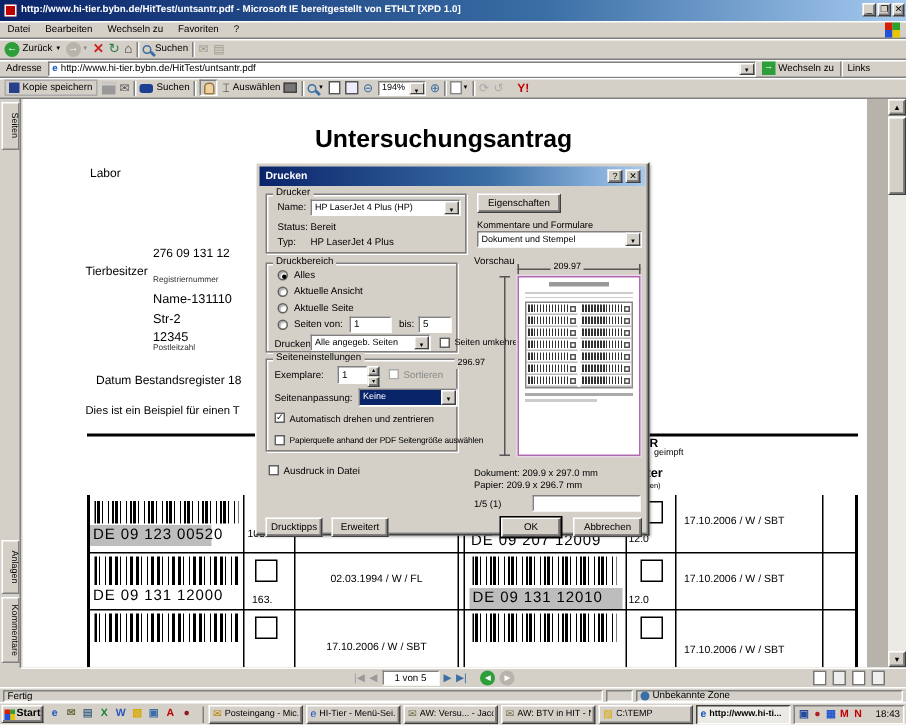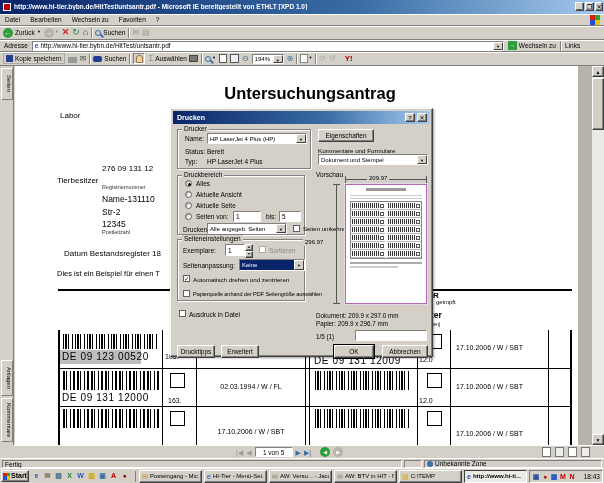--- a/index.html
+++ b/index.html
@@ -155,21 +155,21 @@
   </div>
 
   <div class="a" style="left:0;top:66px;width:14px;height:379px;background:#D4D0C8;border-right:1px solid #808080;">
     <span class="a vtab" style="left:1px;top:2px;width:12px;height:32px;">Seiten</span>
     <span class="a vtab" style="left:1px;top:294px;width:12px;height:36px;">Anlagen</span>
     <span class="a vtab" style="left:1px;top:332px;width:12px;height:44px;">Kommentare</span>
   </div>
 
   <div class="a" style="left:15px;top:66px;width:563px;height:379px;background:#fff;overflow:hidden;">
 
-    <div class="a" style="left:195px;top:18px;width:200px;text-align:center;font-size:16.5px;font-weight:bold;white-space:nowrap;">Untersuchungsantrag</div>
+    <div class="a" style="left:195px;top:18px;width:200px;font-size:16.5px;font-weight:bold;white-space:nowrap;">Untersuchungsantrag</div>
     <div class="a" style="left:45px;top:45px;font-size:8px;">Labor</div>
     <div class="a" style="left:42px;top:110px;font-size:8px;">Tierbesitzer</div>
     <div class="a" style="left:87px;top:98px;font-size:8px;">276 09 131 12</div>
     <div class="a" style="left:87px;top:118px;font-size:5.5px;color:#333;">Registriernummer</div>
     <div class="a" style="left:87px;top:129px;font-size:8.5px;">Name-131110</div>
     <div class="a" style="left:87px;top:142px;font-size:8.5px;">Str-2</div>
     <div class="a" style="left:87px;top:154px;font-size:8.5px;">12345</div>
     <div class="a" style="left:87px;top:163px;font-size:5.5px;color:#333;">Postleitzahl</div>
     <div class="a" style="left:49px;top:183px;font-size:8px;white-space:nowrap;">Datum Bestandsregister 18</div>
     <div class="a" style="left:42px;top:204px;font-size:7.5px;white-space:nowrap;">Dies ist ein Beispiel für einen T</div>
@@ -187,31 +187,32 @@
     <div class="a vline" style="left:294px;top:264px;height:115px;"></div>
     <div class="a vline" style="left:402px;top:264px;height:115px;"></div>
     <div class="a vline" style="left:435px;top:264px;height:115px;"></div>
     <div class="a vline" style="left:533px;top:264px;height:115px;"></div>
     <div class="a hline" style="left:43px;top:302px;width:514px;"></div>
     <div class="a hline" style="left:43px;top:340px;width:514px;"></div>
 
     <div class="a bc" style="left:48px;top:268px;width:96px;height:15px;"></div>
     <div class="a idtxt" style="left:45px;top:284px;width:81px;background:#bdbdbd;padding:1px 2px;">DE 09 123 00520</div>
     <div class="a datetxt" style="left:150px;top:287px;">105.</div>
-    <div class="a idtxt" style="left:299px;top:289px;">DE 09 131 12009</div>
+    <div class="a idtxt" style="left:299px;top:289px;">DE 09 207 12009</div>
     <div class="a datetxt" style="left:404px;top:290px;">12.0</div>
     <div class="a tchk" style="left:412px;top:268px;width:15px;height:15px;"></div>
     <div class="a datetxt" style="left:441px;top:278px;">17.10.2006 / W / SBT</div>
 
     <div class="a bc2" style="left:48px;top:305px;width:96px;height:19px;"></div>
     <div class="a idtxt" style="left:47px;top:326px;">DE 09 131 12000</div>
     <div class="a tchk" style="left:155px;top:307px;width:15px;height:15px;"></div>
     <div class="a datetxt" style="left:153px;top:331px;">163.</div>
     <div class="a datetxt" style="left:182px;top:317px;width:108px;text-align:center;">02.03.1994 / W / FL</div>
     <div class="a bc" style="left:300px;top:305px;width:96px;height:19px;"></div>
+    <div class="a idtxt" style="left:298px;top:326px;width:102px;background:#bdbdbd;padding:1px 2px;">DE 09 131 12010</div>
     <div class="a datetxt" style="left:404px;top:331px;">12.0</div>
     <div class="a tchk" style="left:412px;top:307px;width:15px;height:15px;"></div>
     <div class="a datetxt" style="left:441px;top:317px;">17.10.2006 / W / SBT</div>
 
     <div class="a bc2" style="left:48px;top:343px;width:96px;height:19px;"></div>
     <div class="a tchk" style="left:155px;top:345px;width:15px;height:15px;"></div>
     <div class="a datetxt" style="left:182px;top:362px;width:108px;text-align:center;">17.10.2006 / W / SBT</div>
     <div class="a bc" style="left:300px;top:343px;width:96px;height:19px;"></div>
     <div class="a tchk" style="left:412px;top:345px;width:15px;height:15px;"></div>
     <div class="a datetxt" style="left:441px;top:364px;">17.10.2006 / W / SBT</div>

